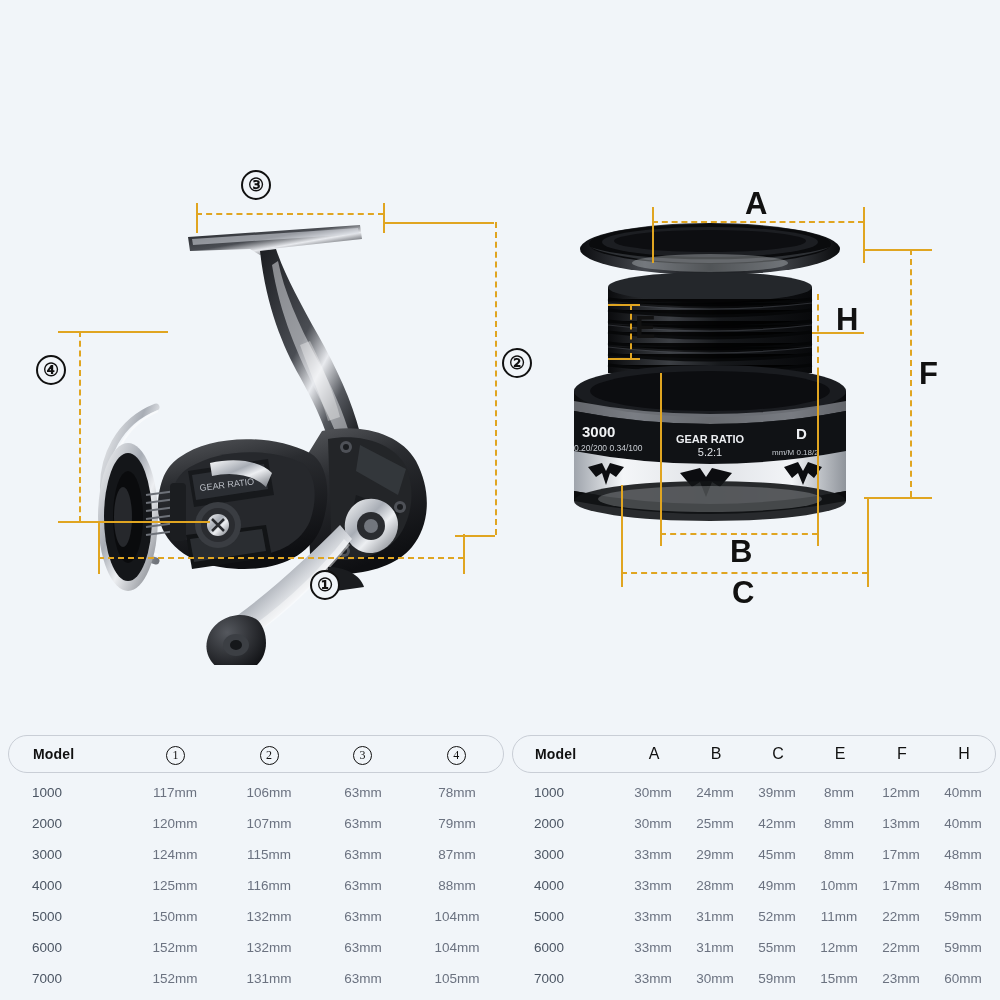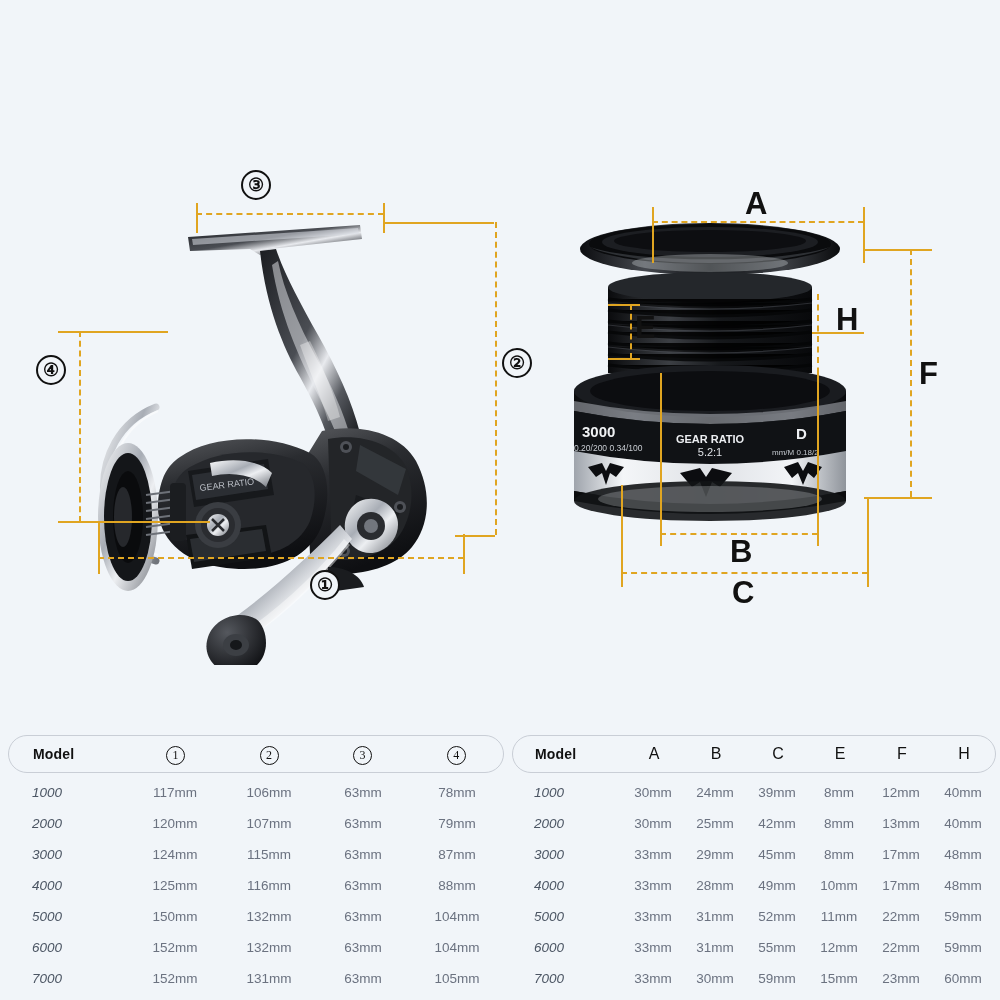--- a/index.html
+++ b/index.html
@@ -54,21 +54,21 @@
     position:relative; height:38px; margin:10px 0 4px 0;
     border:1.3px solid #c9ced6; border-radius:19px; background:transparent;
   }
   .thead .row { display:flex; height:100%; align-items:center; }
   .tbody .row { display:flex; height:31px; align-items:center; }
 
   .cell { text-align:center; font-size:13.5px; color:#6b7280; font-family:"Liberation Sans", sans-serif; }
   .thead .cell { color:#111; font-size:16px; }
   .thead .cell.model { font-size:14px; font-weight:bold; letter-spacing:.2px; }
   .thead .cell.sym { font-size:17px; }
-  .tbody .cell.model { color:#4b5563;font-style:italic; }
+  .tbody .cell.model { color:#4b5563; }
 
   .circ-sm {
     display:inline-flex; width:19px; height:19px; border-radius:50%;
     border:1.6px solid #111; align-items:center; justify-content:center;
     font-size:12px; font-weight:normal; font-family:"Liberation Serif", serif; color:#111;
   }
 
   
   .cL0{ width:120px; text-align:left; padding-left:24px; }
   .cL { width:94px; }

